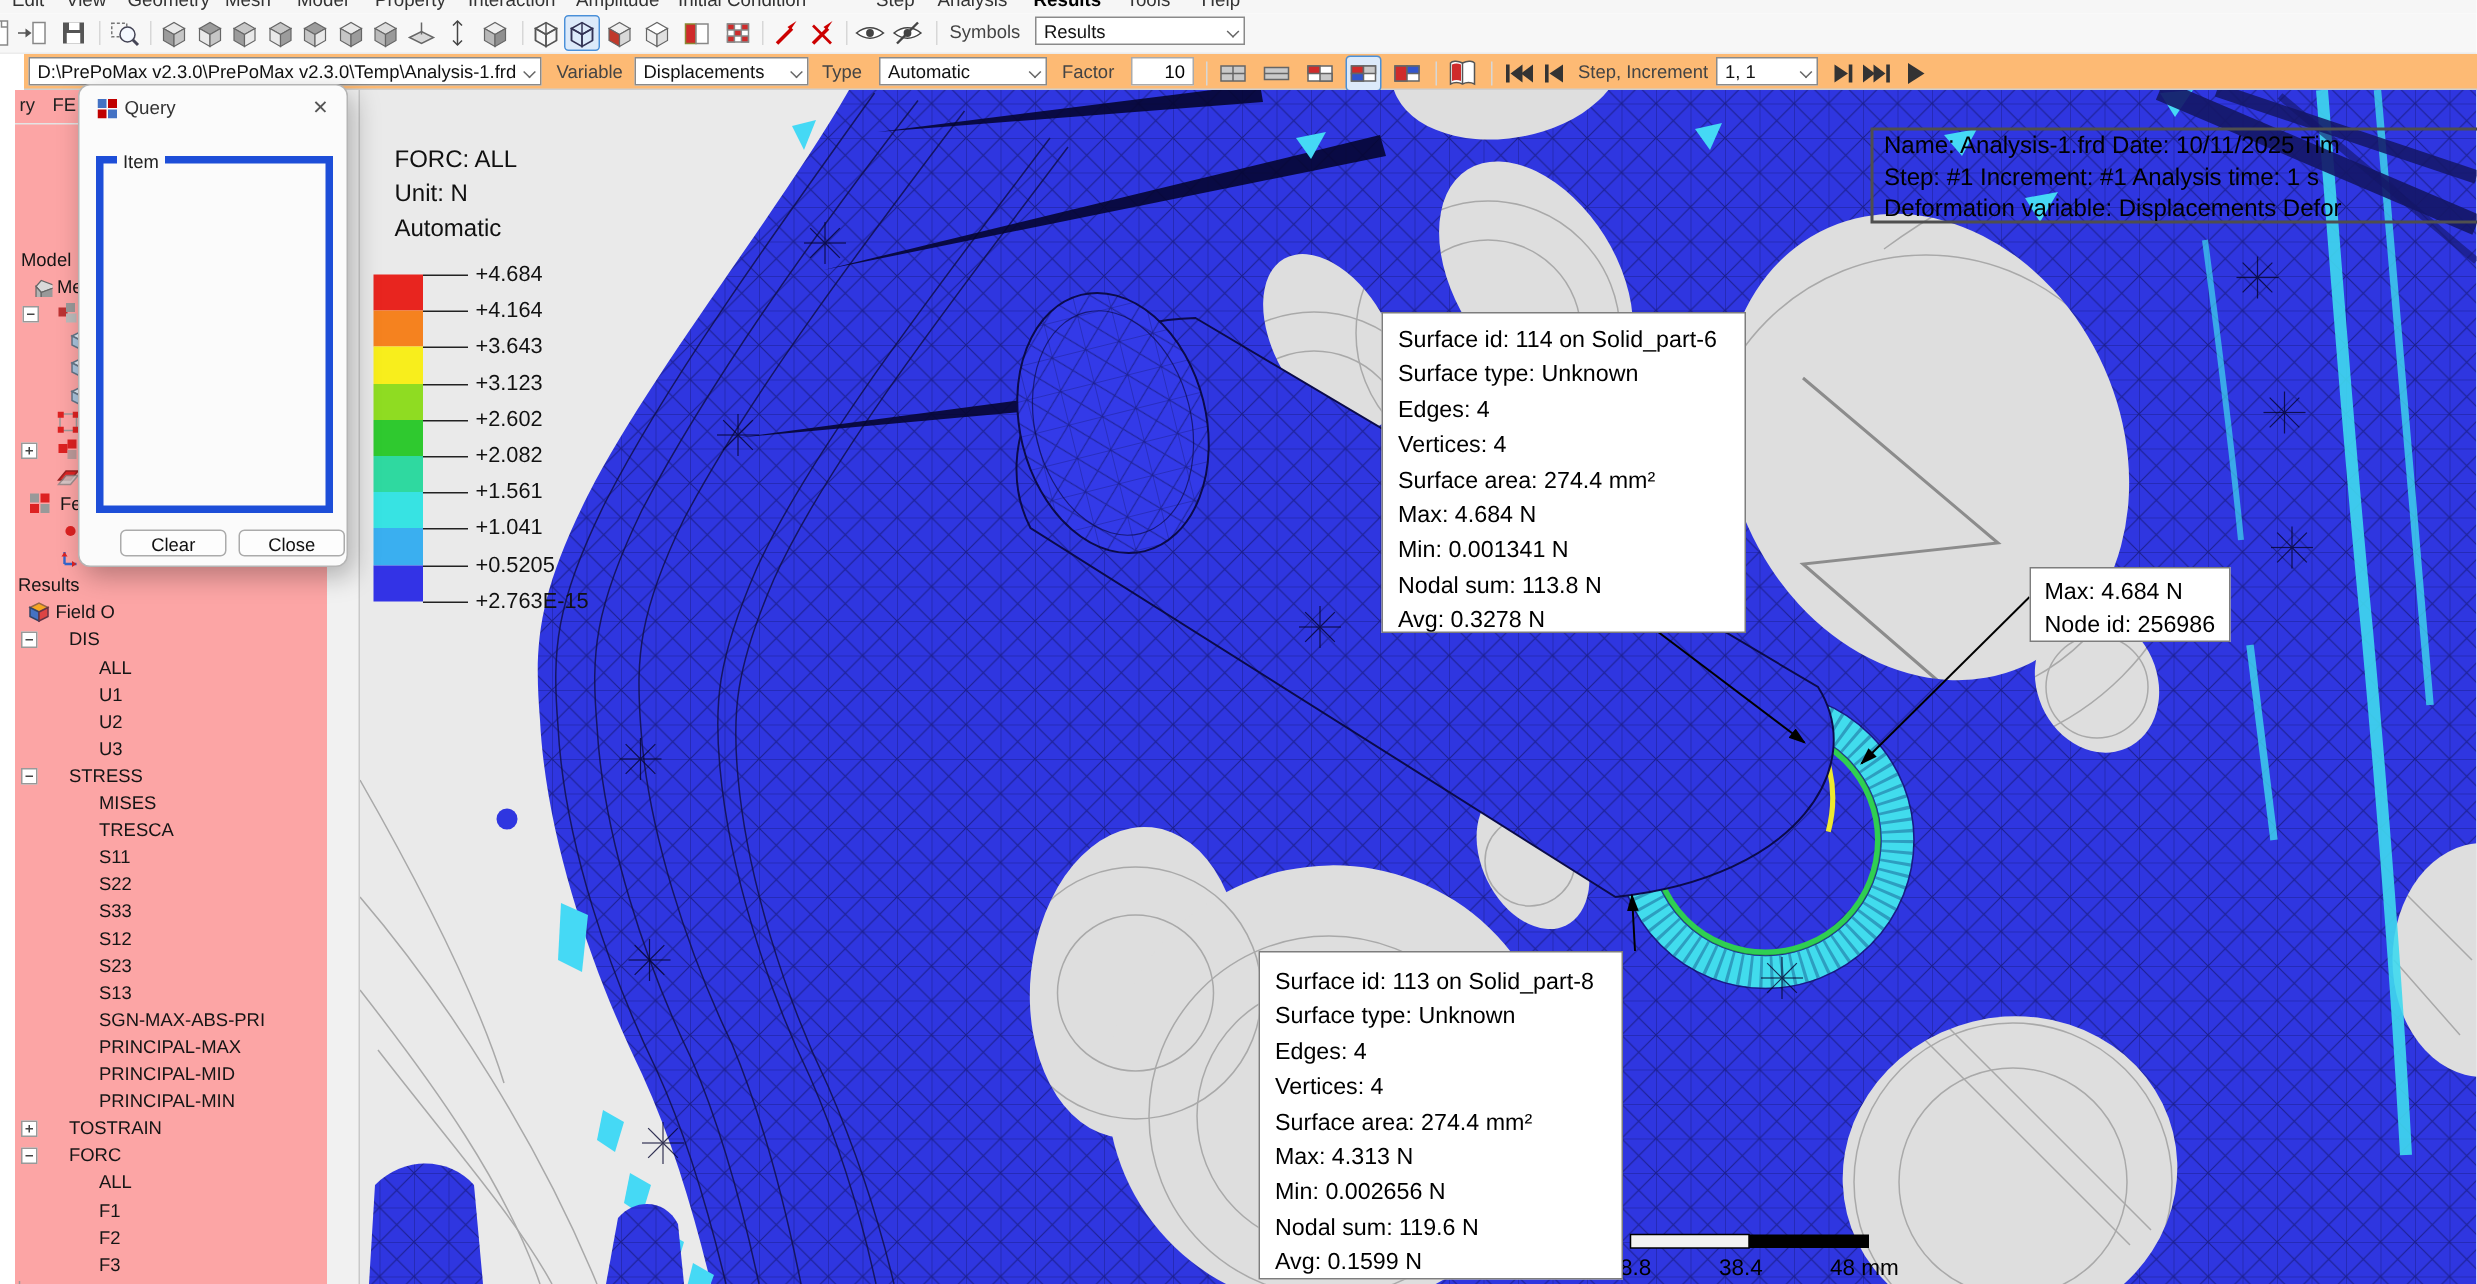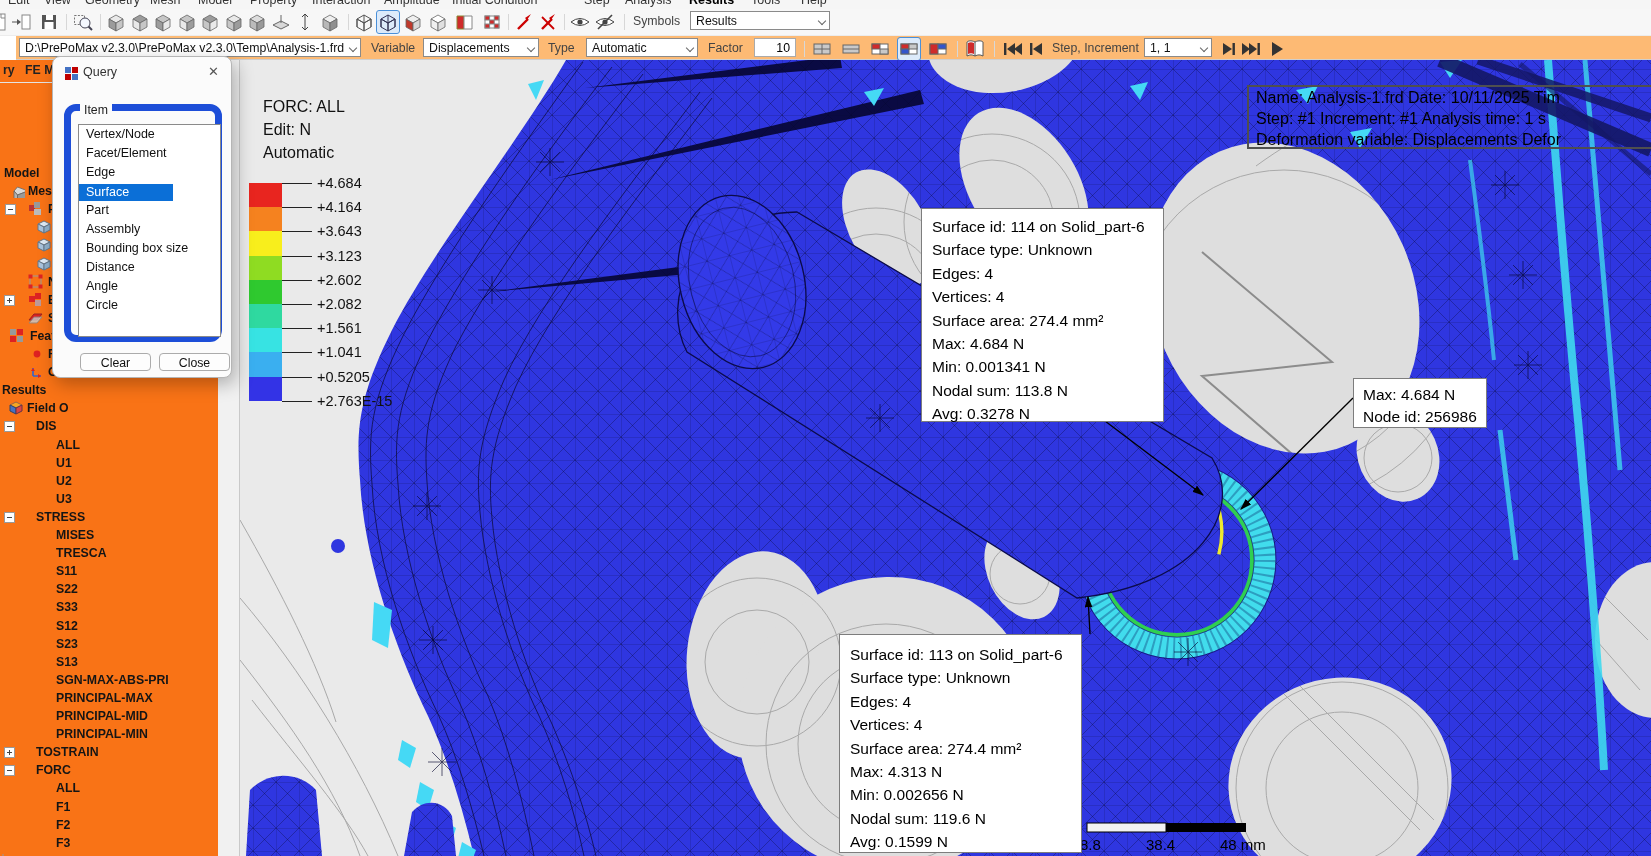--- a/index.html
+++ b/index.html
@@ -14,21 +14,21 @@
 .ticon { position:absolute; top:2px; width:22px; height:22px; display:inline-block; }
 .ticon.sel { outline:1px solid #4a90d9; background:#dceafa; border-radius:2px; }
 .tsep { position:absolute; top:5px; width:1px; height:16px; background:#d7d7d7; }
 .tlabel { position:absolute; top:5px; font-size:12.3px; color:#444; }
 .combo { position:absolute; background:#fff; border:1px solid #8a8a8a; font-size:12.3px; color:#111; padding:2px 14px 0 5px; height:19px; white-space:nowrap; overflow:hidden; }
 .combo .chev { position:absolute; right:4px; top:6px; width:6px; height:6px; border-left:1px solid #666; border-bottom:1px solid #666; transform:rotate(-45deg); }
 
 #toolbar2 { position:absolute; left:16px; top:36px; width:1651px; height:24px; background:#fdba74; border-bottom:1px solid #cfcfcf; }
 #factor-input { position:absolute; background:#fff; border:1px solid #aaa; font-size:12.3px; text-align:right; padding:2px 5px 0 0; height:19px; }
 
-#sidebar { position:absolute; left:0; top:60px; width:218px; height:796px; background:#f97316; overflow:hidden;font-weight:bold; }
+#sidebar { position:absolute; left:10px; top:60px; width:218px; height:796px; background:#fca5a5; overflow:hidden; }
 #sidebar .tab { position:absolute; top:3px; font-size:12.3px; color:#222; }
 #tabline { position:absolute; left:0; top:22px; width:218px; height:1px; background:#e4e4e4; }
 .trow { position:absolute; height:18px; font-size:12.3px; color:#151515; white-space:nowrap; }
 .trow .lbl { position:absolute; top:2px; }
 .texp { position:absolute; top:4px; width:11px; height:11px; background:#fff; border:1px solid #999; }
 .texp i { position:absolute; left:2px; top:4px; width:5px; height:1px; background:#444; }
 .texp.plus b { position:absolute; left:4px; top:2px; width:1px; height:5px; background:#444; }
 .ticn { position:absolute; top:1px; width:15px; height:15px; }
 #splitter { position:absolute; left:218px; top:60px; width:22px; height:796px; background:#f1f1f1; border-right:1px solid #c9c9c9; }
 
@@ -42,21 +42,21 @@
 
 .infobox { position:absolute; background:#fff; border:1px solid #7d7d7d; font-size:15.5px; color:#000; }
 .infobox div { white-space:nowrap; }
 #namebox { position:absolute; left:1247px; top:85px; width:420px; height:64px; border:2px solid #4f4f4f; font-size:16px; color:#000; padding:2px 0 0 7px; }
 #namebox div { white-space:nowrap; height:21px; }
 
 #dialog { position:absolute; left:52px; top:56px; width:180px; height:322px; background:#fbfbfb; border:1px solid #b5b5b5; border-radius:8px; box-shadow:4px 6px 18px rgba(0,0,0,.28); }
 #dialog .title { position:absolute; left:30px; top:8px; font-size:12.5px; color:#333; }
 #dialog .dicon { position:absolute; left:12px; top:9px; width:13px; height:13px; }
 #dialog .close { position:absolute; right:12px; top:7px; font-size:13px; color:#555; }
-#groupbox { position:absolute; left:11px; top:47px; width:158px; height:238px; border:7px solid #1d4ed8; border-radius:12px; }
+#groupbox { position:absolute; left:11px; top:47px; width:158px; height:238px; border:5px solid #1d4ed8; border-radius:0; }
 #groupbox .glabel { position:absolute; left:9px; top:-8px; background:#fbfbfb; padding:0 4px; font-size:12.3px; color:#222; }
 #qlist { position:absolute; left:7px; top:13px; width:143px; height:213px; border:1px solid #8a8a8a; background:#fff; overflow:hidden; }
 .qitem { height:19px; font-size:12.5px; color:#111; padding:2px 0 0 7px; white-space:nowrap; }
 .qitem span.hl { background:#0b6fd7; color:#fff; padding:1px 44px 2px 7px; margin-left:-7px; display:inline-block; }
 .dbtn { position:absolute; top:296px; width:71px; height:18px; border:1px solid #ababab; border-radius:4px; background:#fdfdfd; font-size:12.3px; color:#111; text-align:center; padding-top:2px; }
 </style>
 </head>
 <body>
 
 <div id="stage">
@@ -742,21 +742,21 @@
         <rect x="1166" y="823" width="80" height="9" fill="#000"></rect>
         <text x="1080" y="850" font-size="15" fill="#000">8.8</text>
         <text x="1146" y="850" font-size="15" fill="#000">38.4</text>
         <text x="1220" y="850" font-size="15" fill="#000">48 mm</text>
       </g>
     </svg>
   </div>
 
   <div id="legend">
     <div class="leg-head" style="left:15px; top:10px;">FORC: ALL</div>
-    <div class="leg-head" style="left:15px; top:33px;">Edit: N</div>
+    <div class="leg-head" style="left:15px; top:33px;">Unit: N</div>
     <div class="leg-head" style="left:15px; top:56px;">Automatic</div>
     <div id="legend-scale">
         <div class="leg-block" style="top:95.0px; height:24.2px; background:#e8251f;"></div>
         <div class="leg-block" style="top:119.2px; height:24.2px; background:#f5821f;"></div>
         <div class="leg-block" style="top:143.4px; height:24.2px; background:#f8ee1c;"></div>
         <div class="leg-block" style="top:167.6px; height:24.2px; background:#8fdc22;"></div>
         <div class="leg-block" style="top:191.8px; height:24.2px; background:#2fc92f;"></div>
         <div class="leg-block" style="top:216.0px; height:24.2px; background:#2fd9a0;"></div>
         <div class="leg-block" style="top:240.2px; height:24.2px; background:#37e3e3;"></div>
         <div class="leg-block" style="top:264.4px; height:24.2px; background:#3aaff0;"></div>
@@ -798,21 +798,21 @@
       <div>Max: 4.684 N</div>
       <div>Min: 0.001341 N</div>
       <div>Nodal sum: 113.8 N</div>
       <div>Avg: 0.3278 N</div>
     </div>
   <div class="infobox" id="box2" style="left:1353px; top:378px; width:134px; height:50px; padding:5px 0 0 9px; line-height:22px;">
       <div>Max: 4.684 N</div>
       <div>Node id: 256986</div>
     </div>
   <div class="infobox" id="box3" style="left:839px; top:634px; width:243px; height:219px; padding:8px 0 0 10px; line-height:23.4px;">
-      <div>Surface id: 113 on Solid_part-6</div>
+      <div>Surface id: 113 on Solid_part-8</div>
       <div>Surface type: Unknown</div>
       <div>Edges: 4</div>
       <div>Vertices: 4</div>
       <div>Surface area: 274.4 mm²</div>
       <div>Max: 4.313 N</div>
       <div>Min: 0.002656 N</div>
       <div>Nodal sum: 119.6 N</div>
       <div>Avg: 0.1599 N</div>
     </div>
 
@@ -822,30 +822,18 @@
           <rect x="0" y="0" width="6" height="6" fill="#4472c4"></rect>
           <rect x="7" y="0" width="6" height="6" fill="#c00000"></rect>
           <rect x="0" y="7" width="6" height="6" fill="#c00000"></rect>
           <rect x="7" y="7" width="6" height="6" fill="#4472c4"></rect>
         </svg>
     </span>
     <span class="title">Query</span>
     <span class="close">✕</span>
     <div id="groupbox">
       <span class="glabel">Item</span>
-      <div id="qlist">
-          <div class="qitem">Vertex/Node</div>
-          <div class="qitem">Facet/Element</div>
-          <div class="qitem">Edge</div>
-          <div class="qitem"><span class="hl">Surface</span></div>
-          <div class="qitem">Part</div>
-          <div class="qitem">Assembly</div>
-          <div class="qitem">Bounding box size</div>
-          <div class="qitem">Distance</div>
-          <div class="qitem">Angle</div>
-          <div class="qitem">Circle</div>
-        </div>
     </div>
     <div class="dbtn" style="left:27px;">Clear</div>
     <div class="dbtn" style="left:106px;">Close</div>
   </div>
 
 </div>
 
 </body></html>

